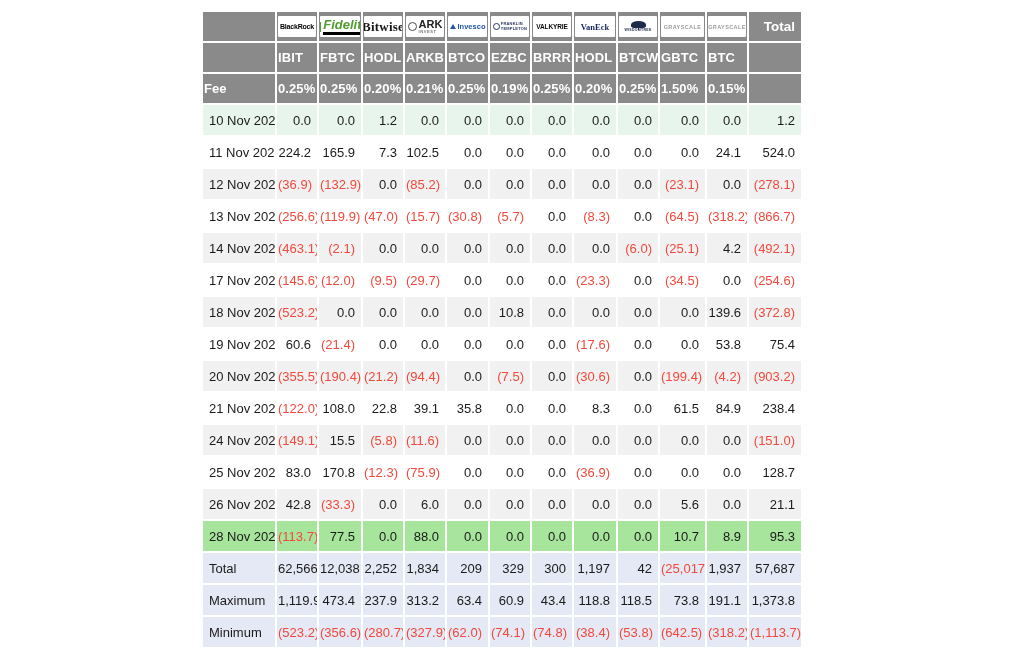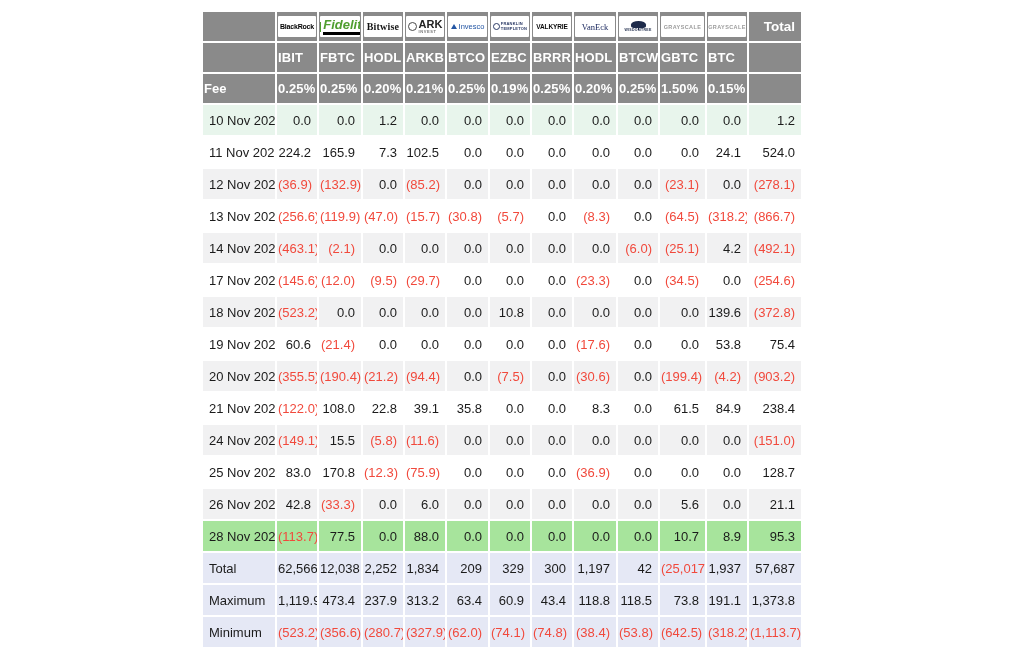--- a/index.html
+++ b/index.html
@@ -20,32 +20,32 @@
   tr.r-alt td{background:#f1f1f2;}
   tr.r-plain td{background:#ffffff;}
   tr.r-mint td{background:#e8f5ec;}
   tr.r-green td{background:#a7e49c;}
   tr.r-summary td{background:#e5e8f5;}
   .neg{color:#f1493c;}
   
   .lg-blackrock{font-weight:bold;font-size:7px;letter-spacing:-0.2px;color:#000;}
   .lg-fid-box{background:#4f9e2f;color:#fff;font-weight:bold;font-style:italic;font-size:8px;width:10px;height:10px;line-height:10px;text-align:center;margin-right:2px;flex:0 0 auto;}
   .lg-fid-text{color:#4f9e2f;font-weight:bold;font-style:italic;font-size:13px;border-bottom:3px solid #000000;line-height:1.1;}
-  .lg-bitwise{font-family:"Liberation Serif",serif;font-size:10px;color:#151515;letter-spacing:0.2px;text-align:center;}
+  .lg-bitwise{font-family:"Liberation Serif",serif;font-size:13px;color:#151515;letter-spacing:0.2px;text-align:center;}
   .box-ark-invest-logo{display:grid;grid-template-columns:auto auto;column-gap:2px;align-content:center;justify-content:center;}
   .lg-ark-ring{grid-row:1 / span 2;width:9px;height:9px;border:1.5px solid #4a4a4a;border-radius:50%;align-self:center;box-sizing:border-box;}
   .lg-ark-text{font-weight:bold;font-size:11px;color:#222;line-height:1;}
   .lg-ark-sub{font-size:4px;color:#777;letter-spacing:0.6px;line-height:1;}
   .lg-inv-tri{width:0;height:0;border-left:3px solid transparent;border-right:3px solid transparent;border-bottom:5px solid #2456a4;margin-right:2px;flex:0 0 auto;}
-  .lg-invesco{font-weight:normal;font-size:7.5px;color:#2456a4;}
+  .lg-invesco{font-weight:bold;font-size:7.5px;color:#2456a4;}
   .box-franklin-templeton-logo{display:grid;grid-template-columns:auto auto;column-gap:1px;align-content:center;justify-content:center;}
   .lg-ft-ring{grid-row:1 / span 2;width:7px;height:7px;border:1px solid #2b3a66;border-radius:50%;align-self:center;box-sizing:border-box;}
   .lg-ft-l1,.lg-ft-l2{font-size:4px;color:#2b3a66;line-height:1.2;letter-spacing:0.2px;}
   .lg-valkyrie{font-weight:bold;font-size:6.5px;color:#0a0a0a;letter-spacing:-0.1px;}
-  .lg-vaneck{font-family:"Liberation Serif",serif;font-weight:normal;font-size:8.5px;color:#17255c;}
+  .lg-vaneck{font-family:"Liberation Serif",serif;font-weight:bold;font-size:8.5px;color:#17255c;}
   .box-wisdomtree-logo{flex-direction:column;justify-content:center;}
   .lg-wt-tree{width:15px;height:7px;background:#1d2a4a;border-radius:50% 50% 30% 30%;position:relative;}
   .lg-wt-tree::after{content:"";position:absolute;left:7px;top:6px;width:1px;height:3px;background:#1d2a4a;}
   .lg-wt-text{font-size:3.5px;color:#1d2a4a;letter-spacing:0.3px;line-height:1.4;}
   .lg-grayscale{font-weight:bold;font-size:5.5px;color:#9b9b9b;letter-spacing:0.4px;}
 </style>
 </head>
 <body>
 
 <div class="wrap">

